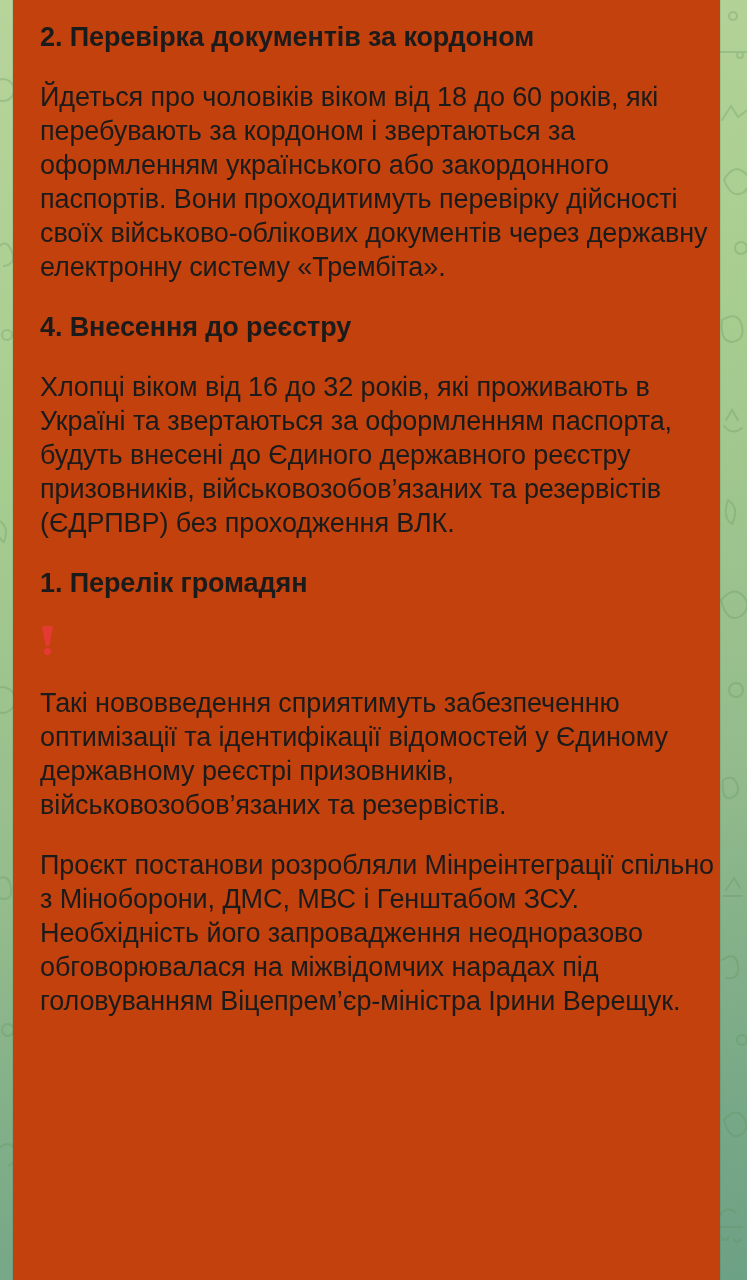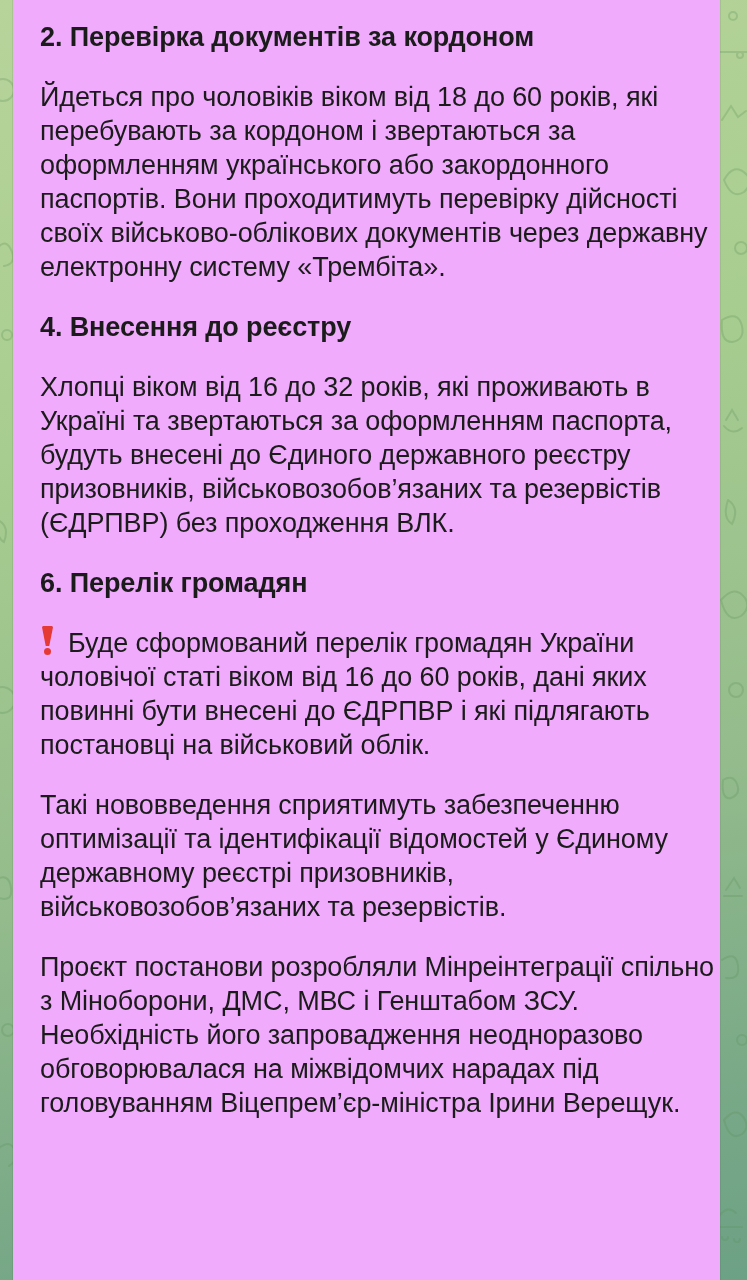--- a/index.html
+++ b/index.html
@@ -16,21 +16,21 @@
     width: 747px; height: 1280px;
     background: linear-gradient(168deg, #b7d49b 0%, #a8cd90 32%, #93bb8c 64%, #79a987 86%, #6da185 100%);
   }
   .chat-bg svg { position: absolute; left: 0; top: 0; }
 
   
   .message-panel {
     position: absolute;
     left: 13px; top: 0;
     width: 707px; height: 1280px;
-    background: #f0abfc;
+    background: #c2410c;
     box-shadow: 0 0 0 1px rgba(40, 70, 40, 0.10);
     box-sizing: border-box;
     padding: 20px 6px 6px 27px;
     overflow: hidden;
   }
 
   .message-panel h2, .message-panel p {
     margin: 0 0 26px 0;
     font-size: 27px;
     line-height: 34px;
@@ -103,25 +103,22 @@
 оформленням українського або закордонного
 паспортів. Вони проходитимуть перевірку дійсності
 своїх військово-облікових документів через державну
 електронну систему «Трембіта».</p>
   <h2>4. Внесення до реєстру</h2>
   <p>Хлопці віком від 16 до 32 років, які проживають в
 Україні та звертаються за оформленням паспорта,
 будуть внесені до Єдиного державного реєстру
 призовників, військовозобов’язаних та резервістів
 (ЄДРПВР) без проходження ВЛК.</p>
-  <h2>6. Перелік громадян</h2>
-  <p><span class="excl"><span class="excl-bar"></span><span class="excl-dot"></span></span><span>Буде сформований перелік громадян України
-чоловічої статі віком від 16 до 60 років, дані яких
-повинні бути внесені до ЄДРПВР і які підлягають
-постановці на військовий облік.</span></p>
+  <h2>1. Перелік громадян</h2>
+  <p><span class="excl"><span class="excl-bar"></span><span class="excl-dot"></span></span></p>
   <p>Такі нововведення сприятимуть забезпеченню
 оптимізації та ідентифікації відомостей у Єдиному
 державному реєстрі призовників,
 військовозобов’язаних та резервістів.</p>
   <p>Проєкт постанови розробляли Мінреінтеграції спільно
 з Міноборони, ДМС, МВС і Генштабом ЗСУ.
 Необхідність його запровадження неодноразово
 обговорювалася на міжвідомчих нарадах під
 головуванням Віцепрем’єр-міністра Ірини Верещук.</p>
 </div>

